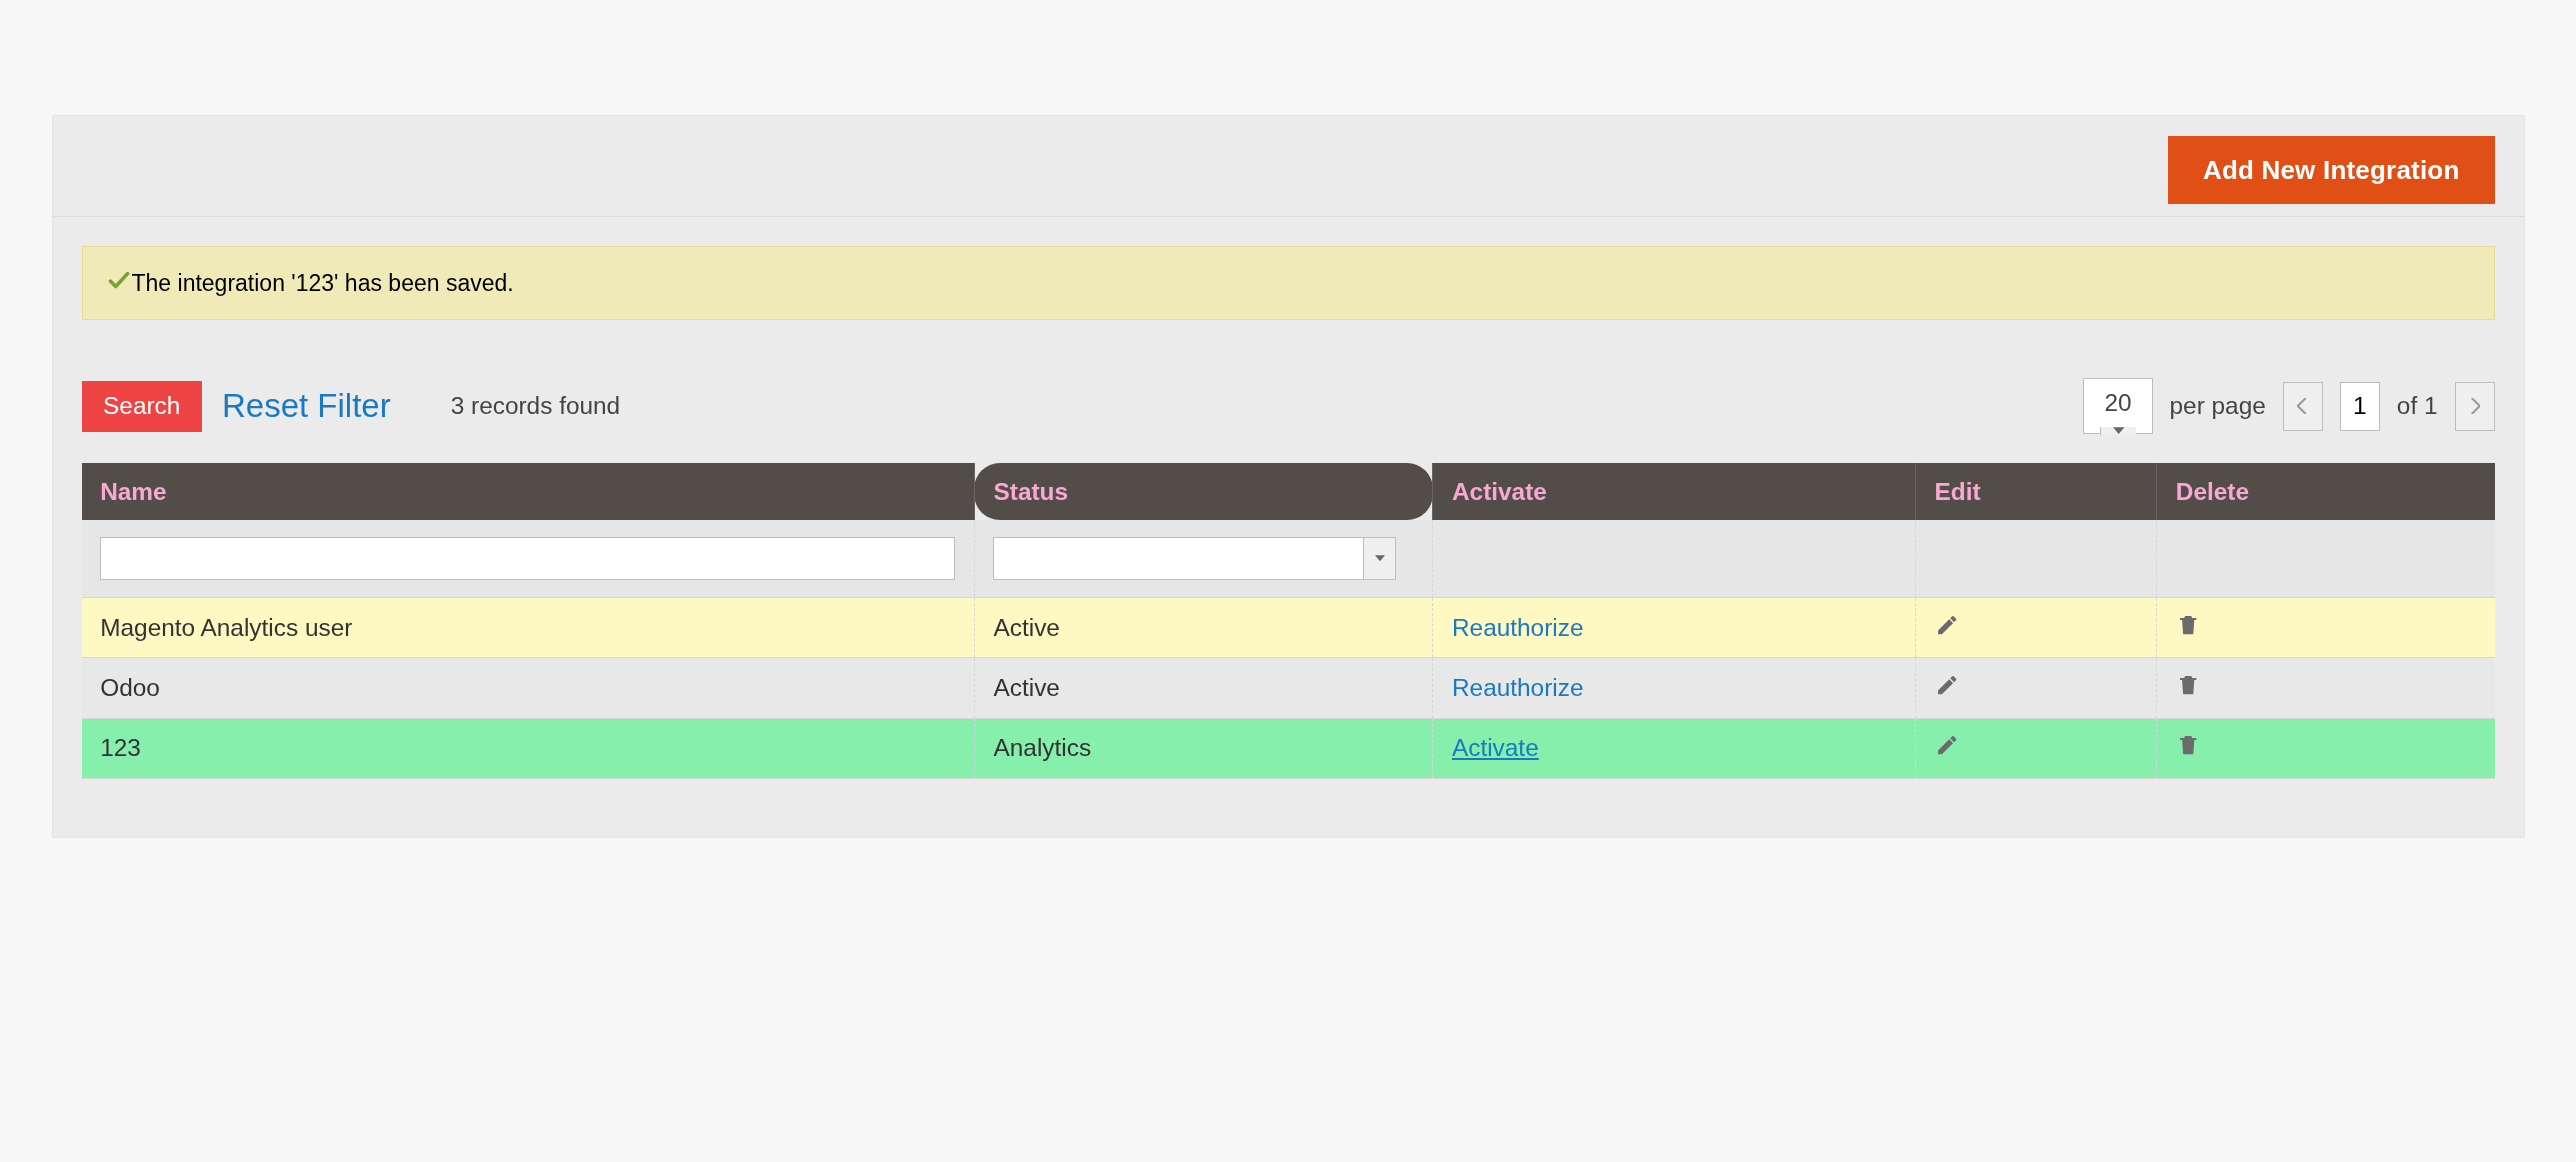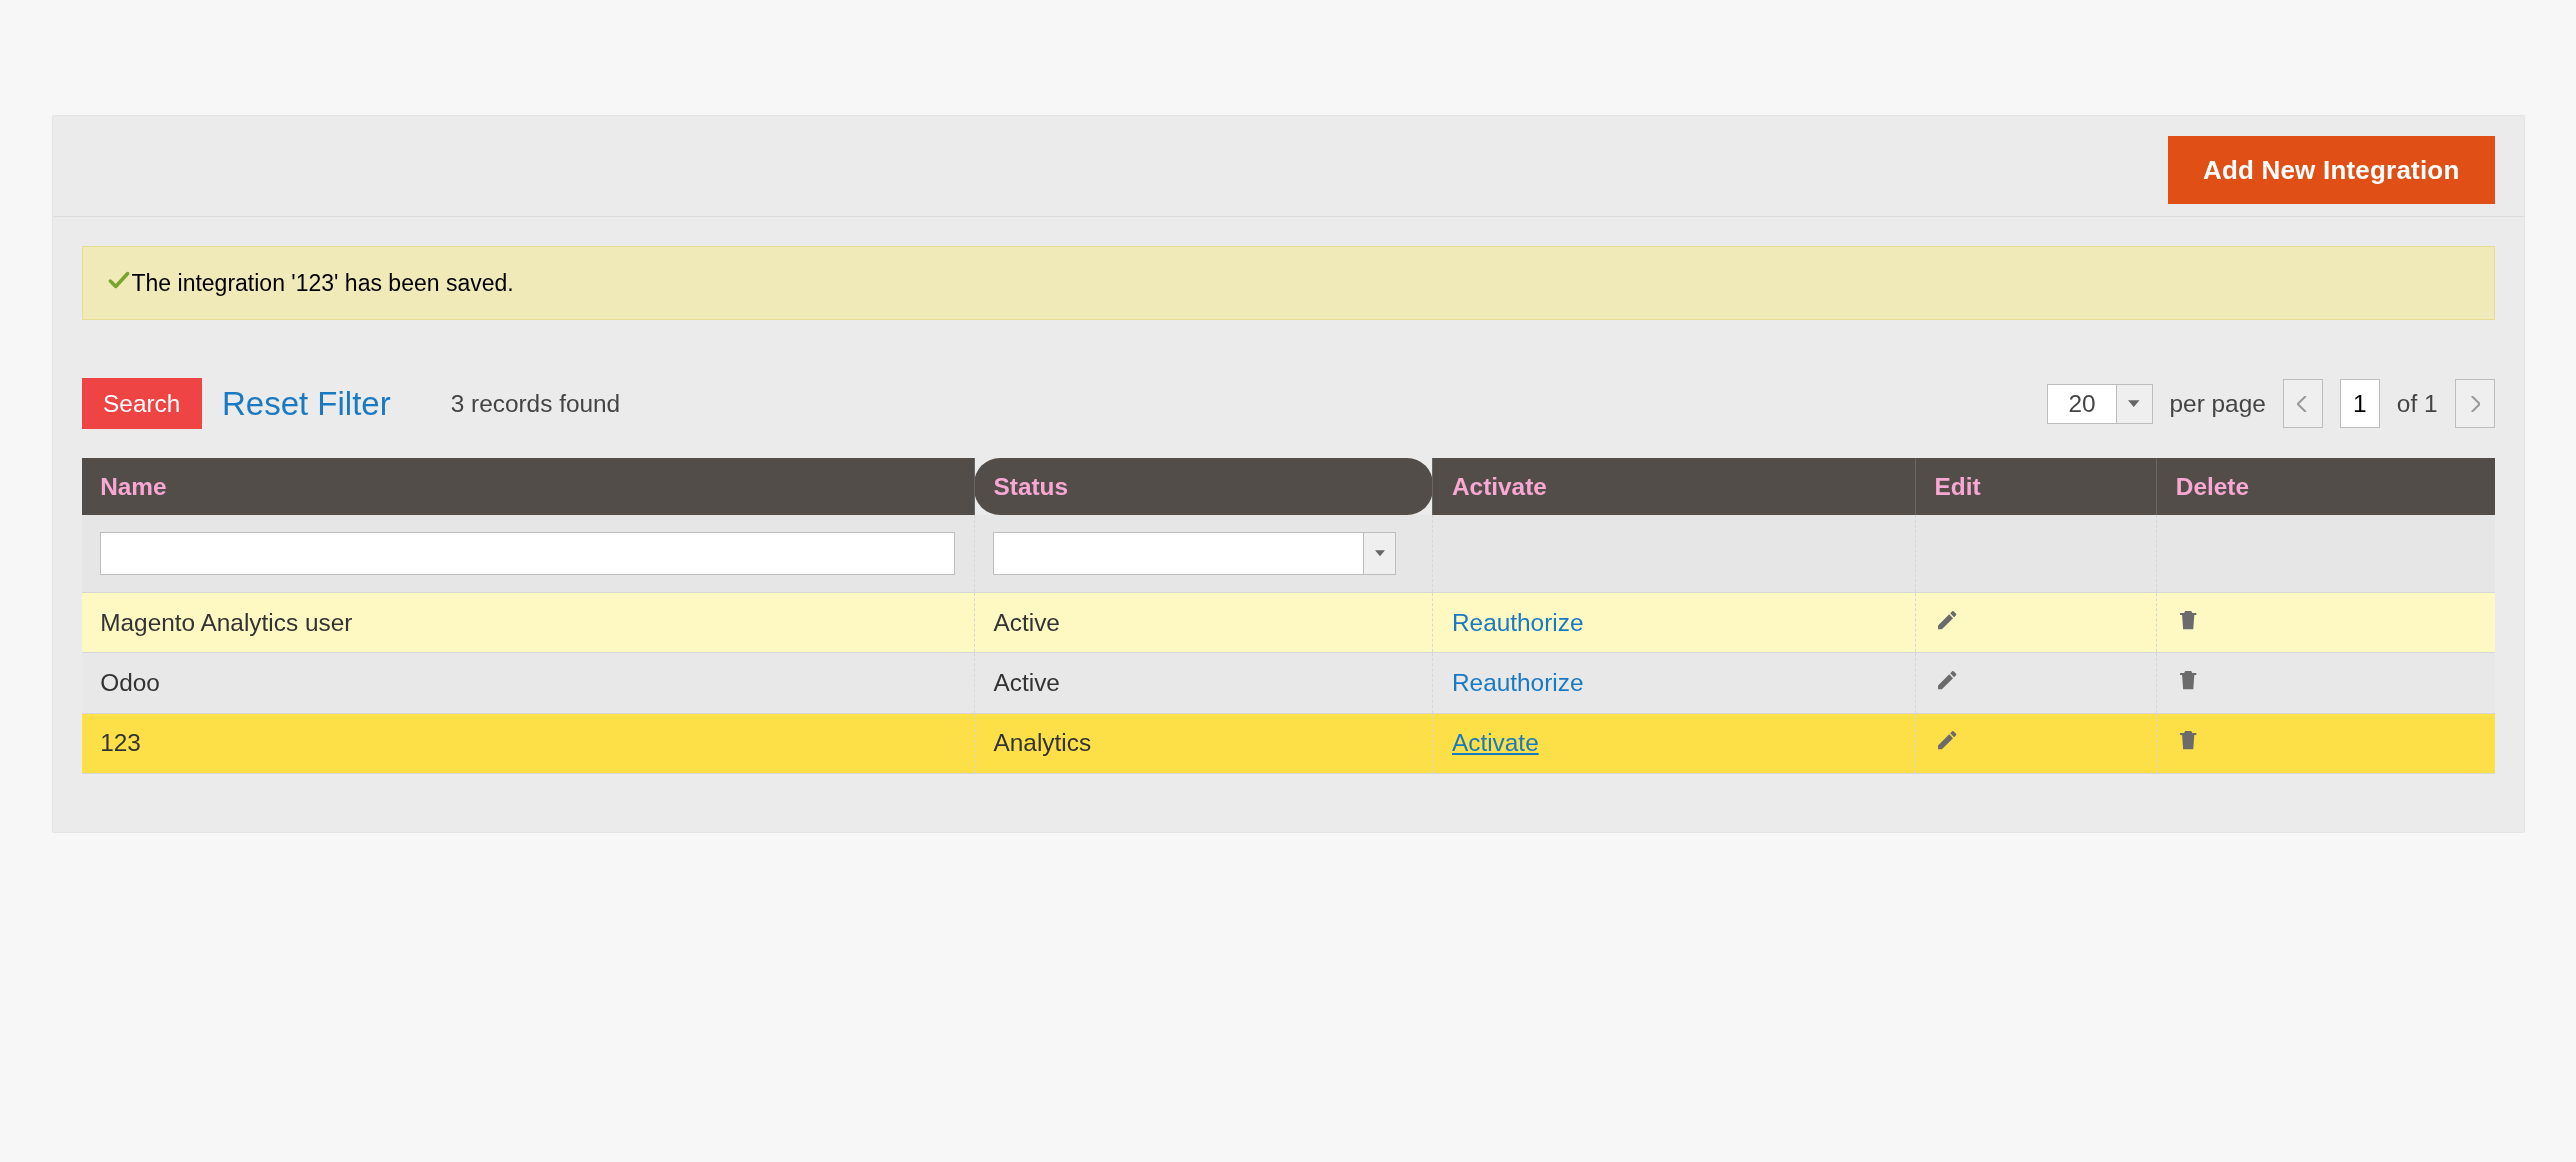--- a/index.html
+++ b/index.html
@@ -78,21 +78,22 @@
   align-items: center;
   gap: 17px;
   font-size: 24.4px;
   color: #444;
 }
 .page-size {
   display: flex;
   align-items: center;
   border: 0.7px solid #bdbdbd;
   background: #fff;
-  height: 40px;
+  height: 56px;
+  flex-direction: column;
 }
 .page-size-num {
   padding: 10px 20px;
   font-size: 24.4px;
   min-width: 66px;
   text-align: center;
 }
 .page-size-btn {
   background: #efefef;
   border-left: 0.7px solid #bdbdbd;
@@ -167,21 +168,21 @@
   width: 32px;
   background: #efefef;
   border-left: 0.7px solid #bdbdbd;
   display: flex;
   align-items: center;
   justify-content: center;
   cursor: pointer;
 }
 .row-even { background: #fef9c3; }
 .row-odd { background: #e8e8e8; }
-.row-highlight { background: #fde047; }
+.row-highlight { background: #86efac; }
 .action-link {
   color: #1979c3;
   cursor: pointer;
 }
 .action-link.underline { text-decoration: underline; }
 .icon-cell { text-align: left; }
 .icon-btn {
   cursor: pointer;
   display: inline-flex;
   width: 24.4px;

